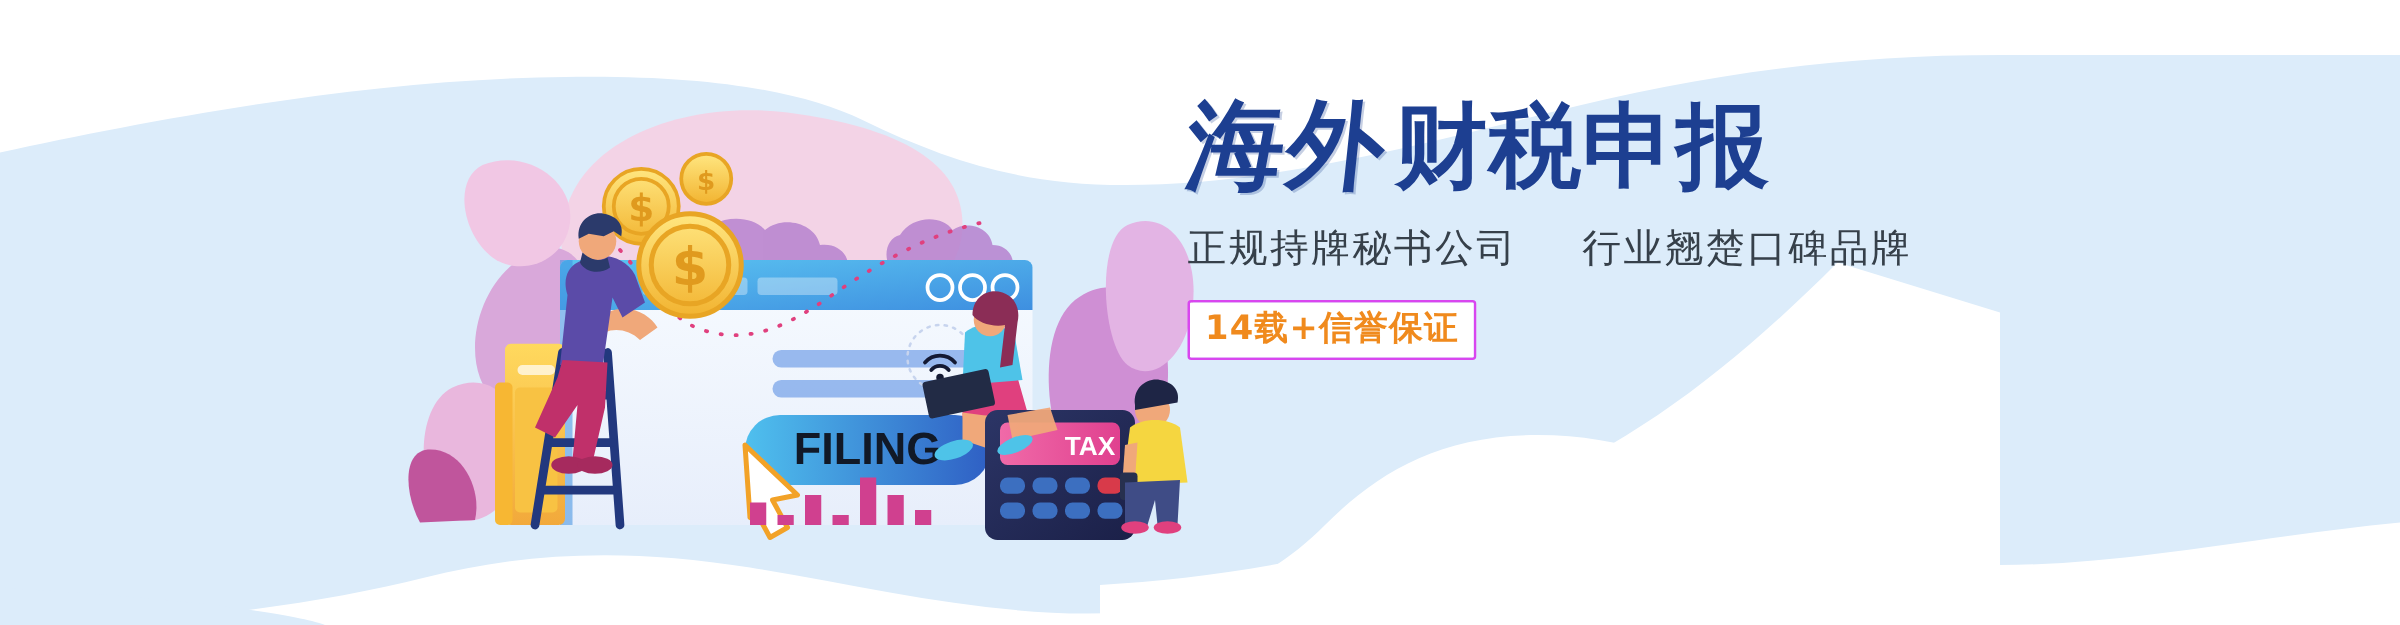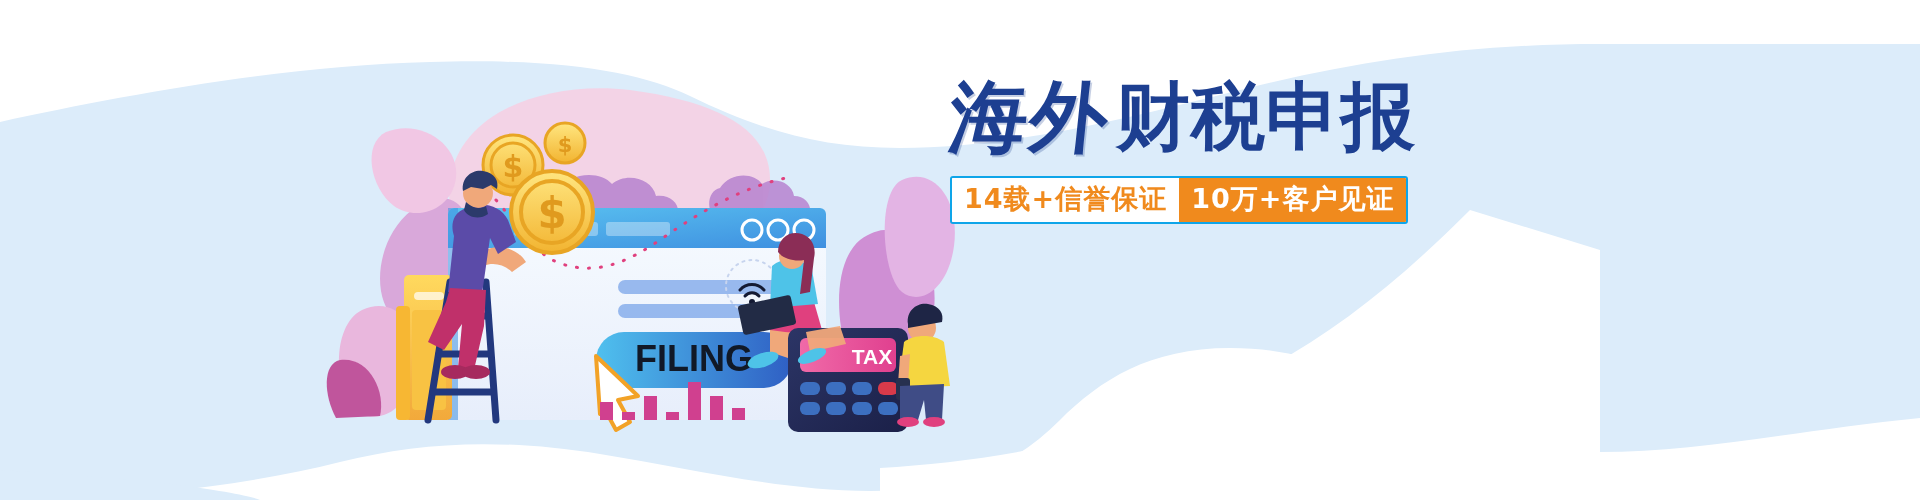--- a/index.html
+++ b/index.html
@@ -36,21 +36,21 @@
     margin-left:6px;padding-bottom:2px;
     font-family:Liberation Sans, sans-serif;
   }
   .subtitle{
     margin-top:22px;font-size:31px;color:#36404a;letter-spacing:2px;
     font-family:"DejaVu Sans","Liberation Sans",sans-serif;white-space:nowrap;
   }
   .subtitle .gap{display:inline-block;width:28px;}
   .badges{
     margin-top:20px;display:inline-flex;align-items:stretch;
-    border:2px solid #0ea5e9;border-radius:3px;overflow:hidden;
+    border:2px solid #d946ef;border-radius:3px;overflow:hidden;
   }
   .badge{
     font-size:27px;font-weight:bold;letter-spacing:1px;
     padding:6px 12px 8px 12px;line-height:1.1;white-space:nowrap;
     font-family:"DejaVu Sans","Liberation Sans",sans-serif;
   }
   .badge-a{background:#ffffff;color:#f08a1d;}
   .badge-b{background:#f08a1d;color:#ffffff;}
 </style>
 </head>
@@ -260,19 +260,23 @@
         <ellipse cx="634" cy="362" rx="11" ry="5" fill="#e0407e"></ellipse>
       </g>
     </svg>
   </div>
 
   <div id="textblock">
     <div class="headline">
       <span class="h-a">海外</span>
       <span class="h-b">财税申报</span>
     </div>
+    <div class="subtitle">
+      <span>正规持牌秘书公司</span>
+      <span class="gap"></span>
+      <span>行业翘楚口碑品牌</span>
+    </div>
     <div class="badges">
       <span class="badge badge-a">14载+信誉保证</span>
-      <span class="badge badge-b">10万+客户见证</span>
     </div>
   </div>
 
 </div>
 
 </body></html>

